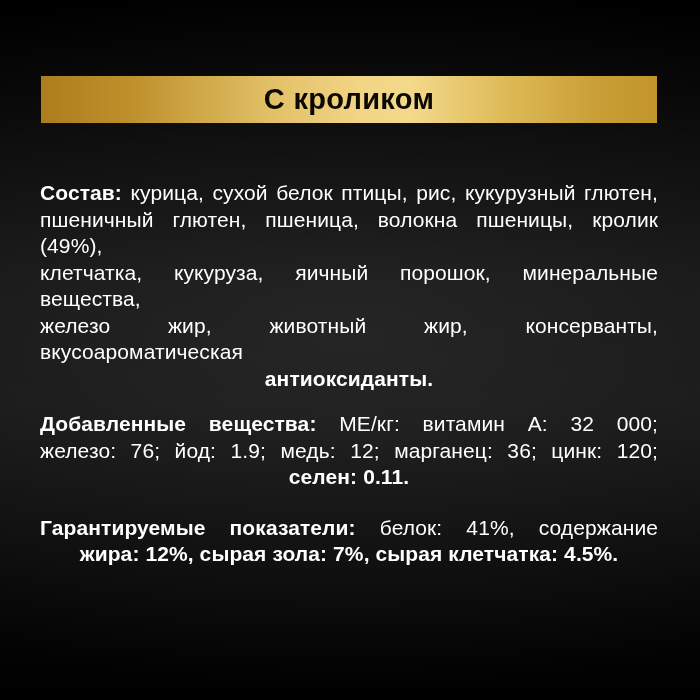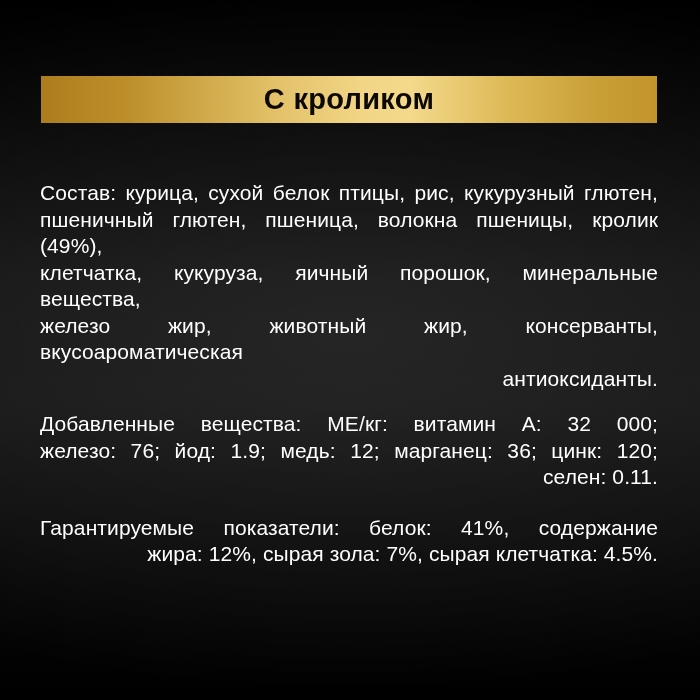--- a/index.html
+++ b/index.html
@@ -37,22 +37,22 @@
     color: #ffffff;
     font-size: 21px;
     line-height: 26.5px;
     letter-spacing: 0.1px;
   }
   .section { margin: 0; }
   .section.gap-additives  { margin-top: 19px; }
   .section.gap-guaranteed { margin-top: 24px; }
   .line { white-space: normal; }
   .line.fill { text-align: justify; text-align-last: justify; }
-  .line.last { text-align: right; }
-  .bold { font-weight: normal; }
+  .line.last { text-align: center; font-weight: bold; }
+  .bold { font-weight: bold; }
 </style>
 </head>
 <body>
 
 <div class="page">
 
   <div class="banner">
     <span class="banner-text">С кроликом</span>
   </div>
 

